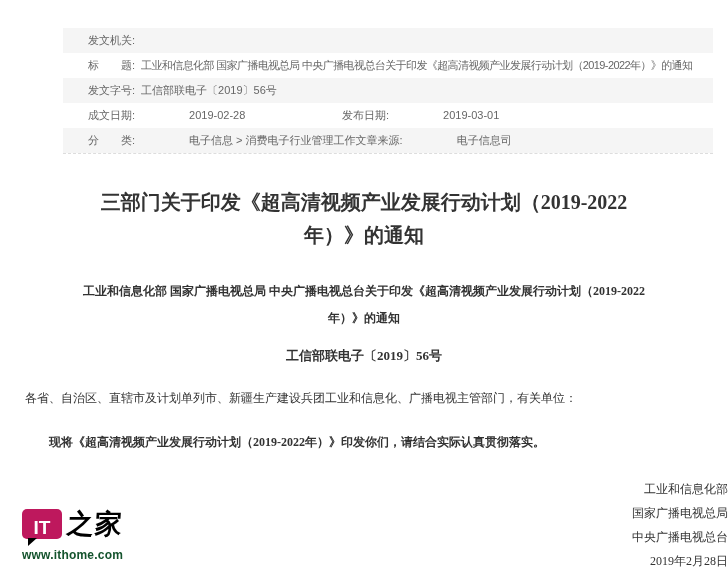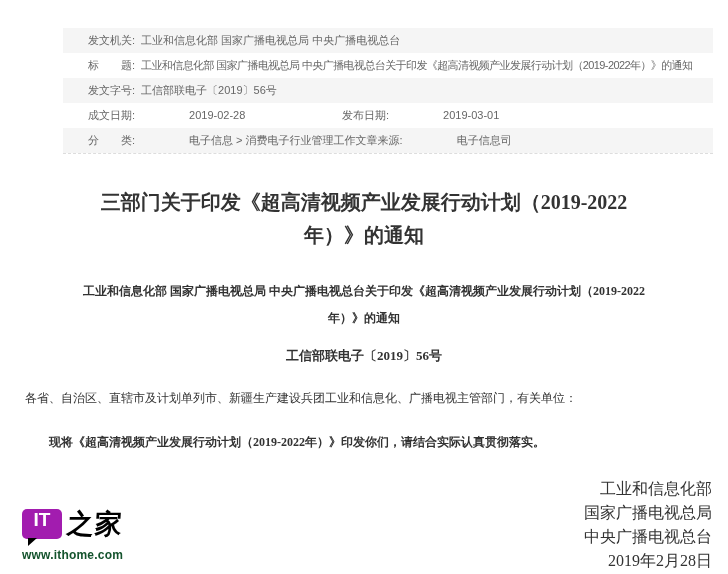--- a/index.html
+++ b/index.html
@@ -46,30 +46,30 @@
   }
   .salutation {
     margin:24px 10px 0 25px; font-size:12px; line-height:19px;
   }
   .body-para {
     margin:25px 10px 0 25px; font-size:12px; line-height:19px;
     text-indent:2em;
     font-weight:bold;
   }
   .signature {
-    margin-top:25px; padding-right:16px;
-    text-align:right; font-size:16px; line-height:24px;
+    margin-top:25px; 
+    text-align:right; font-size:12px; line-height:24px;
   }
   
   .watermark { position:absolute; left:22px; bottom:12px; }
   .logo-row { display:flex; align-items:center; }
   .logo-bubble {
-    width:40px; height:30px; background:#a21caf; border-radius:5px;
+    width:40px; height:30px; background:#be185d; border-radius:5px;
     color:#ffffff; font-weight:bold; font-size:19px;
-    display:flex; align-items:flex-start; justify-content:center;
+    display:flex; align-items:flex-end; justify-content:center;
     position:relative; font-family:"Liberation Sans",sans-serif;
   }
   .logo-bubble::after {
     content:""; position:absolute; left:6px; bottom:-7px;
     width:0; height:0;
     border-top:8px solid #000000; border-right:9px solid transparent;
   }
   .logo-cn {
     margin-left:5px; font-size:27px; font-weight:900; color:#000000;
     font-family:"Liberation Serif","DejaVu Serif",serif;
@@ -81,21 +81,20 @@
   }
 </style>
 </head>
 <body>
 
 <div class="page">
 
   <div class="meta-table">
     <div class="meta-row bg">
       <span class="meta-label">发文机关:</span>
-      <span class="meta-value">工业和信息化部 国家广播电视总局 中央广播电视总台</span>
     </div>
     <div class="meta-row">
       <span class="meta-label">标　　题:</span>
       <span class="meta-value tight">工业和信息化部 国家广播电视总局 中央广播电视总台关于印发《超高清视频产业发展行动计划（2019-2022年）》的通知</span>
     </div>
     <div class="meta-row bg">
       <span class="meta-label">发文字号:</span>
       <span class="meta-value">工信部联电子〔2019〕56号</span>
     </div>
     <div class="meta-row">

